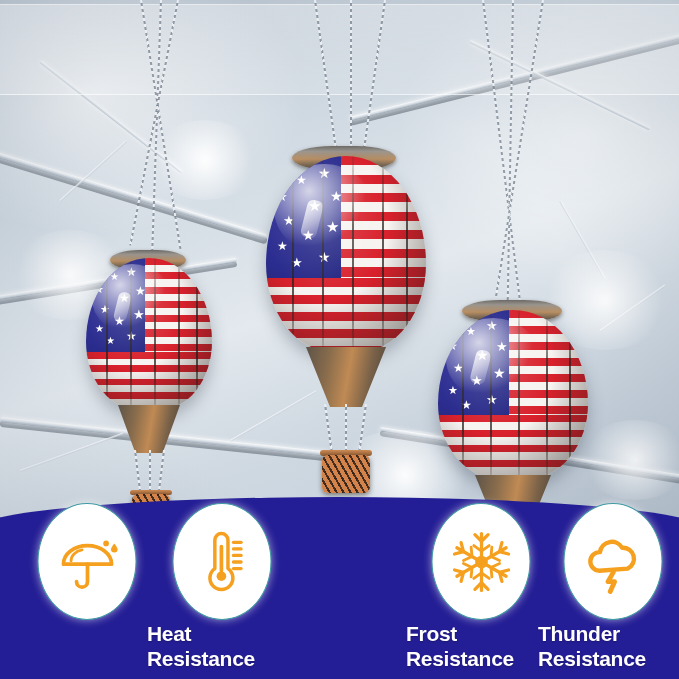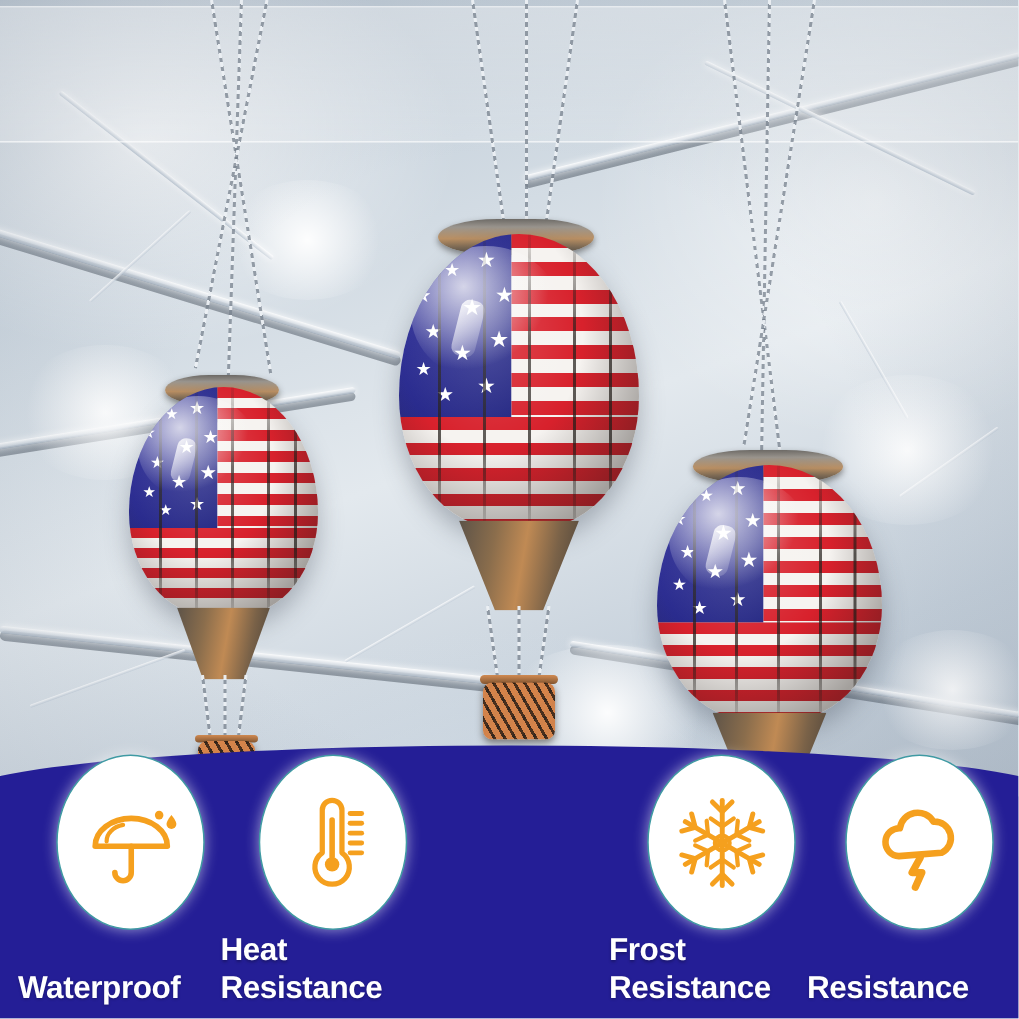--- a/index.html
+++ b/index.html
@@ -307,23 +307,20 @@
       <div class="bubble" style="top:10px;">
         <span class="icon-wrap">
           <svg viewBox="0 0 64 64" width="70" height="70" fill="none" stroke="#F5A01E" stroke-width="3.4" stroke-linecap="round" stroke-linejoin="round">
             <path d="M10 34 A22 17 0 0 1 54 34 Z"></path>
             <path d="M32 34 L32 50 A5 5 0 0 1 22 50"></path>
             <path d="M17 31 A13 10 0 0 1 27 21" stroke-width="2.6"></path>
             <circle cx="49" cy="15" r="2.6" fill="#F5A01E" stroke="none"></circle>
             <path d="M56.5 15 c0 0 -3 3.6 -3 5.4 a3 3 0 0 0 6 0 c0 -1.8 -3 -5.4 -3 -5.4 z" fill="#F5A01E" stroke="none"></path>
           </svg>
         </span>
-      </div>
-      <div class="flabel">
-        <span>Waterproof</span>
       </div>
     </div>
 
     <div class="feature" style="left:163px;height:186px;">
       <div class="bubble" style="top:10px;">
         <span class="icon-wrap">
           <svg viewBox="0 0 64 64" width="70" height="70" fill="none" stroke="#F5A01E" stroke-width="3.2" stroke-linecap="round" stroke-linejoin="round">
             <path d="M25 12 a6 6 0 0 1 12 0 v26 a10.5 10.5 0 1 1 -12 0 z"></path>
             <path d="M31 18 v22" stroke-width="3.4"></path>
             <circle cx="31" cy="45" r="4.4" fill="#F5A01E" stroke="none"></circle>
@@ -382,19 +379,19 @@
     <div class="feature" style="left:554px;height:186px;">
       <div class="bubble" style="top:10px;">
         <span class="icon-wrap">
           <svg viewBox="0 0 64 64" width="70" height="70" fill="none" stroke="#F5A01E" stroke-width="4" stroke-linecap="round" stroke-linejoin="round">
             <path d="M19 40 a8.5 8.5 0 0 1 0.6 -17 a11 11 0 0 1 20.4 -4 a10 10 0 0 1 5 19 z"></path>
             <path d="M32 41 l-5 9 h6 l-4 9" stroke-width="4.4"></path>
           </svg>
         </span>
       </div>
       <div class="flabel">
-        <br>
+        <span>Thunder</span><br>
         <span>Resistance</span>
       </div>
     </div>
   </div>
 
 </div>
 
 </body></html>

